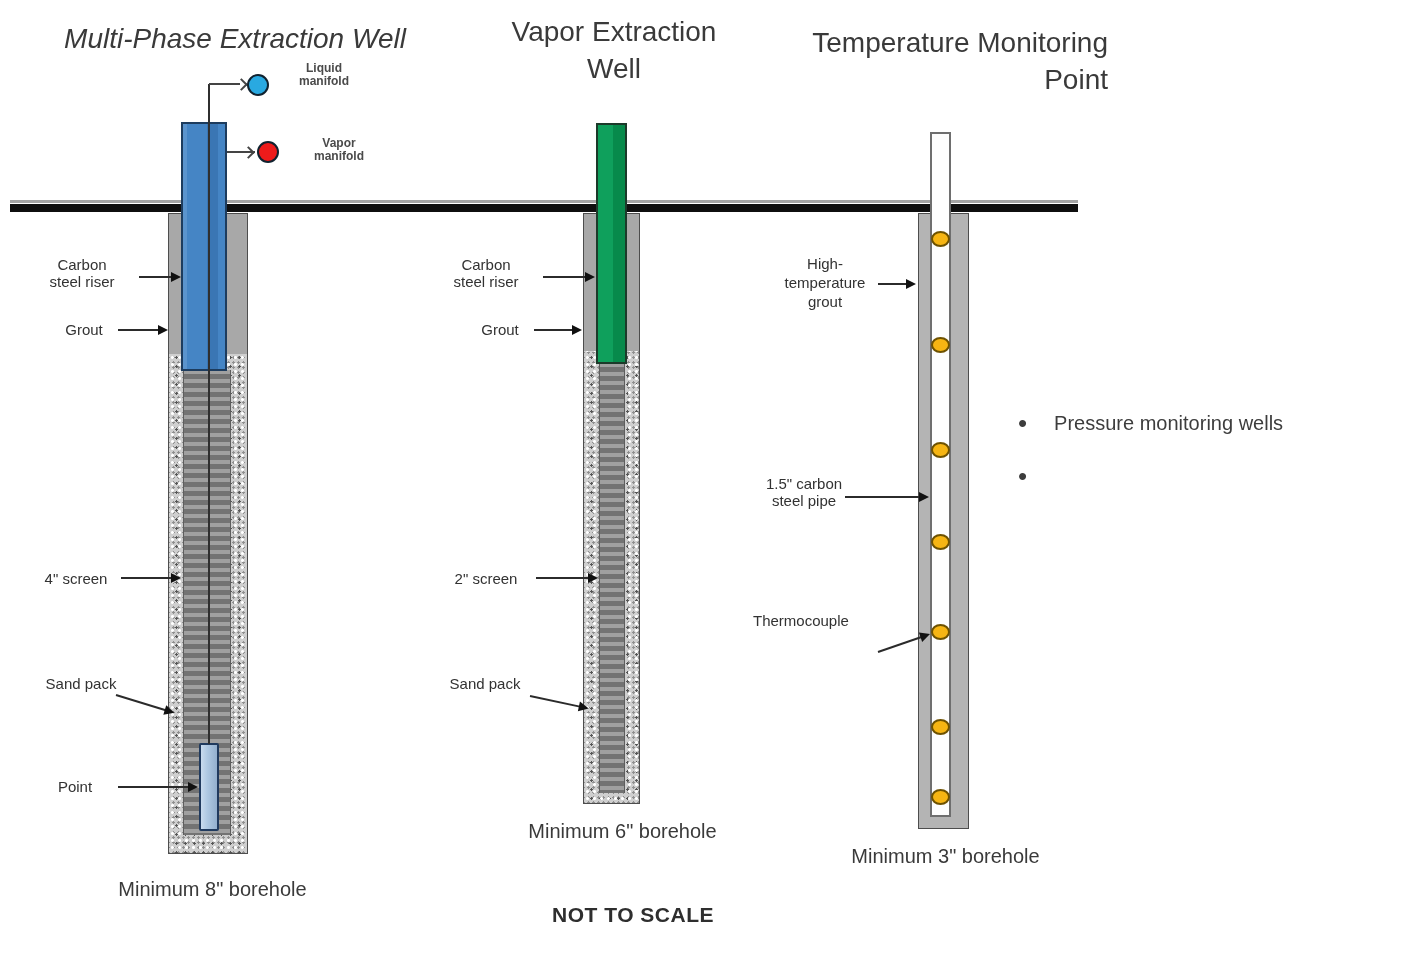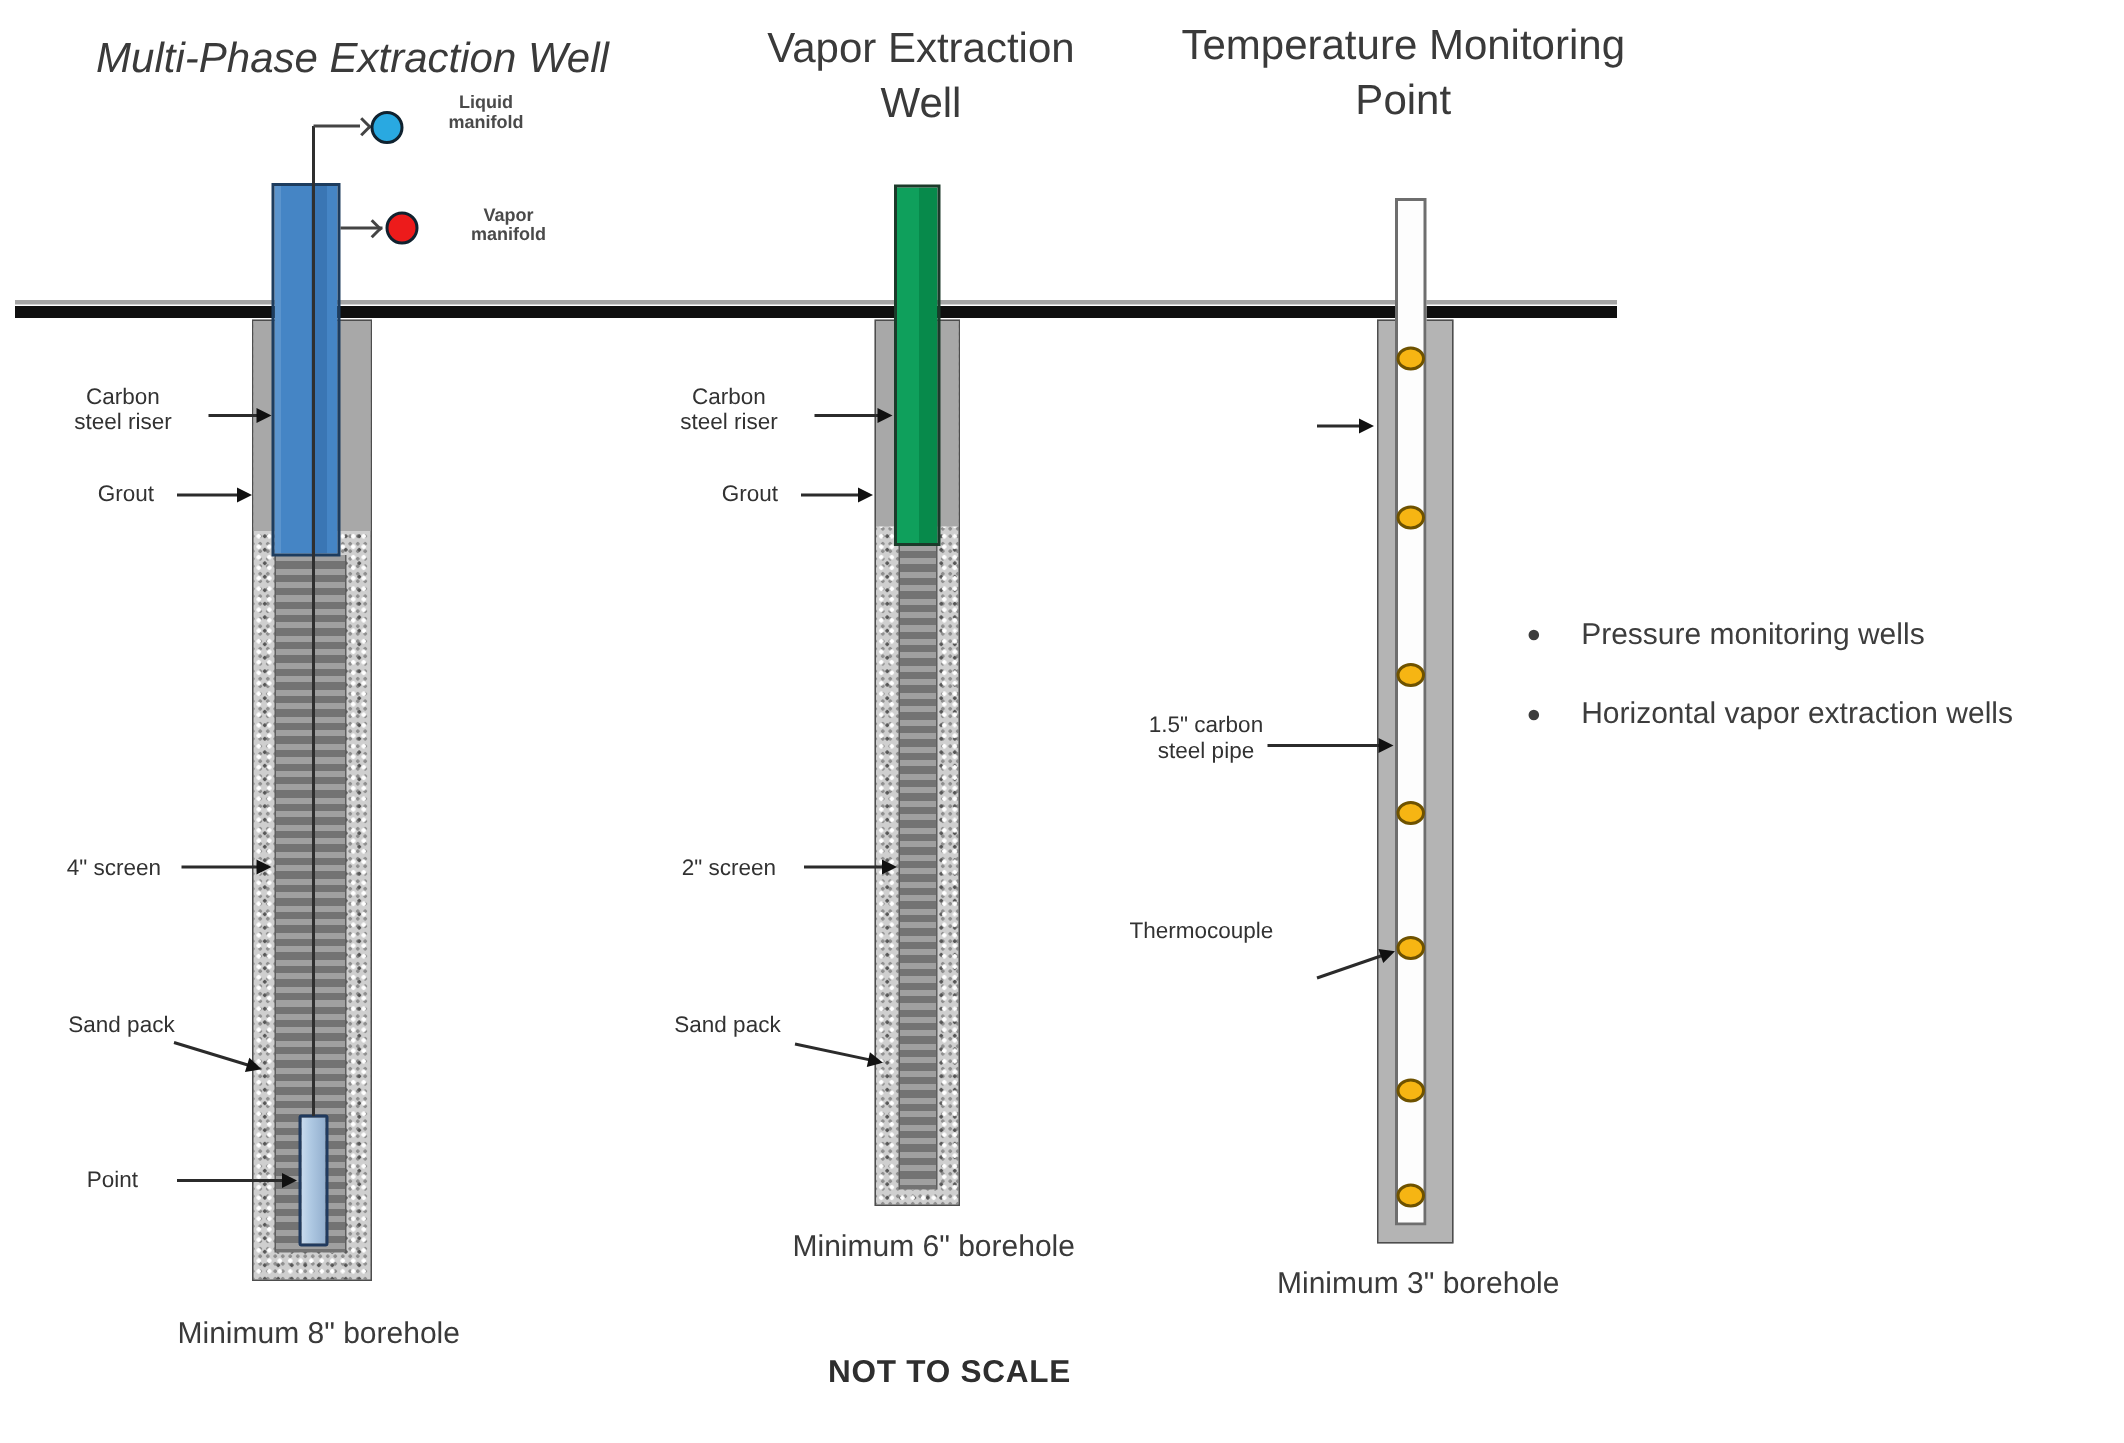--- a/index.html
+++ b/index.html
@@ -88,21 +88,21 @@
   .bullet-text{font-size:20px;line-height:39px;color:#3d3d3d;width:312px;}
 </style>
 </head>
 <body>
 
 <div id="stage">
 
   <div class="abs title ctr" style="left:35px;top:20px;width:400px;font-style:italic;">Multi-Phase Extraction Well</div>
   <div class="abs title ctr pre" style="left:478px;top:13px;width:272px;">Vapor Extraction
 Well</div>
-  <div class="abs title ctr pre" style="left:763px;top:11px;width:345px;">Temperature Monitoring
+  <div class="abs title ctr pre" style="left:763px;top:24px;width:345px;text-align:right;">Temperature Monitoring
 Point</div>
 
   <div class="abs ground-shadow" style="left:10px;top:200px;width:1068px;"></div>
   <div class="abs ground" style="left:10px;top:204px;width:1068px;"></div>
 
   <div class="abs sand" style="left:168px;top:213px;width:78px;height:639px;">
     <div class="groutcap" style="position:absolute;left:0;top:0;right:0;height:140px;"></div>
   </div>
   <div class="abs screen" style="left:183px;top:370px;width:46px;height:465px;"></div>
   <div class="abs riser-blue" style="left:181px;top:122px;width:46px;height:249px;"></div>
@@ -167,35 +167,37 @@
   <div id="thermo-dots">
       <div class="thermo" style="left: 931px; top: 231px;"></div>
       <div class="thermo" style="left: 931px; top: 337px;"></div>
       <div class="thermo" style="left: 931px; top: 442px;"></div>
       <div class="thermo" style="left: 931px; top: 534px;"></div>
       <div class="thermo" style="left: 931px; top: 624px;"></div>
       <div class="thermo" style="left: 931px; top: 719px;"></div>
       <div class="thermo" style="left: 931px; top: 789px;"></div>
     </div>
 
+  <div class="abs lbl ctr pre" style="left:765px;top:254px;width:120px;line-height:19px;">High-
+temperature
+grout</div>
   <div class="arrow" style="left:878px;top:283px;width:29px;"></div>
 
   <div class="abs lbl ctr pre" style="left:752px;top:475px;width:104px;">1.5" carbon
 steel pipe</div>
   <div class="arrow" style="left:845px;top:496px;width:75px;"></div>
 
   <div class="abs lbl" style="left:753px;top:612px;width:130px;">Thermocouple</div>
   <div class="arrow rot" style="left:878px;top:651px;width:46px;transform:rotate(-19deg);"></div>
 
   <div class="abs caption ctr" style="left:828px;top:845px;width:235px;">Minimum 3" borehole</div>
 
   <div class="abs bullets" style="left:1018px;top:404px;width:380px;">
     <div class="bullet-item">
       <span class="bullet-dot">•</span>
       <span class="bullet-text">Pressure monitoring wells</span>
     </div>
     <div class="bullet-item">
       <span class="bullet-dot">•</span>
-      <span class="bullet-text">Horizontal vapor extraction wells</span>
     </div>
   </div>
 
 </div>
 
 </body></html>

